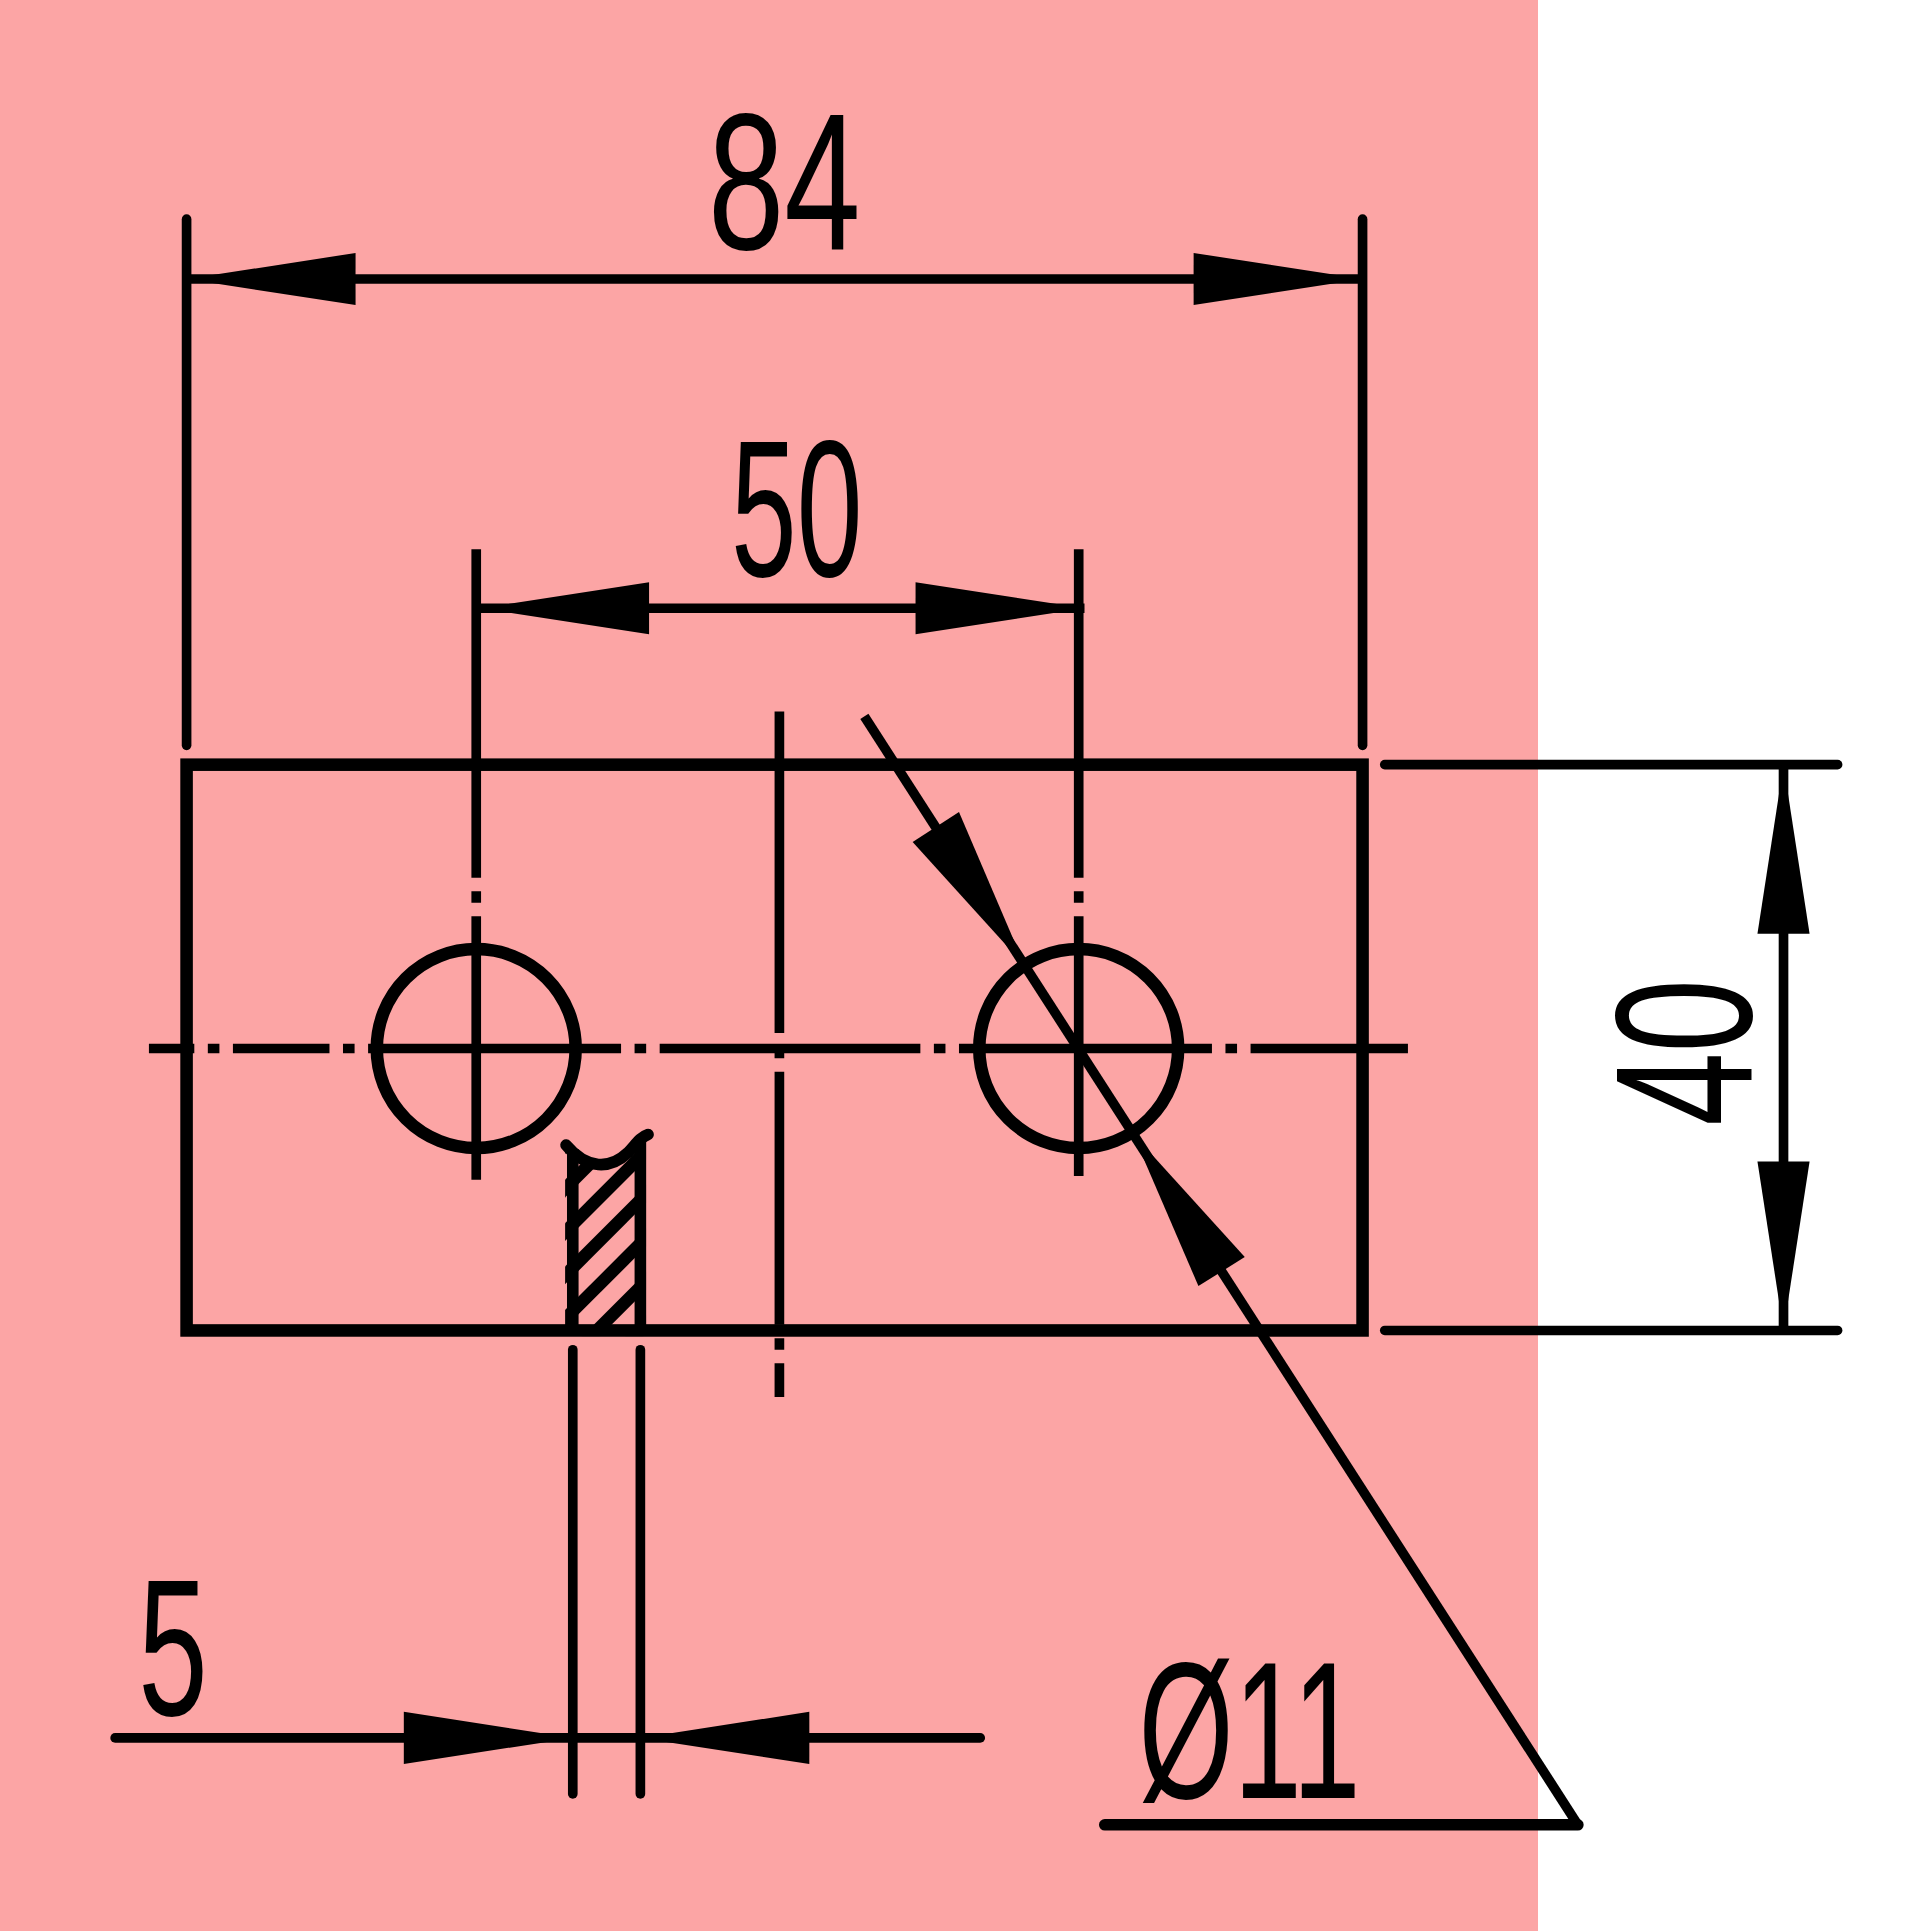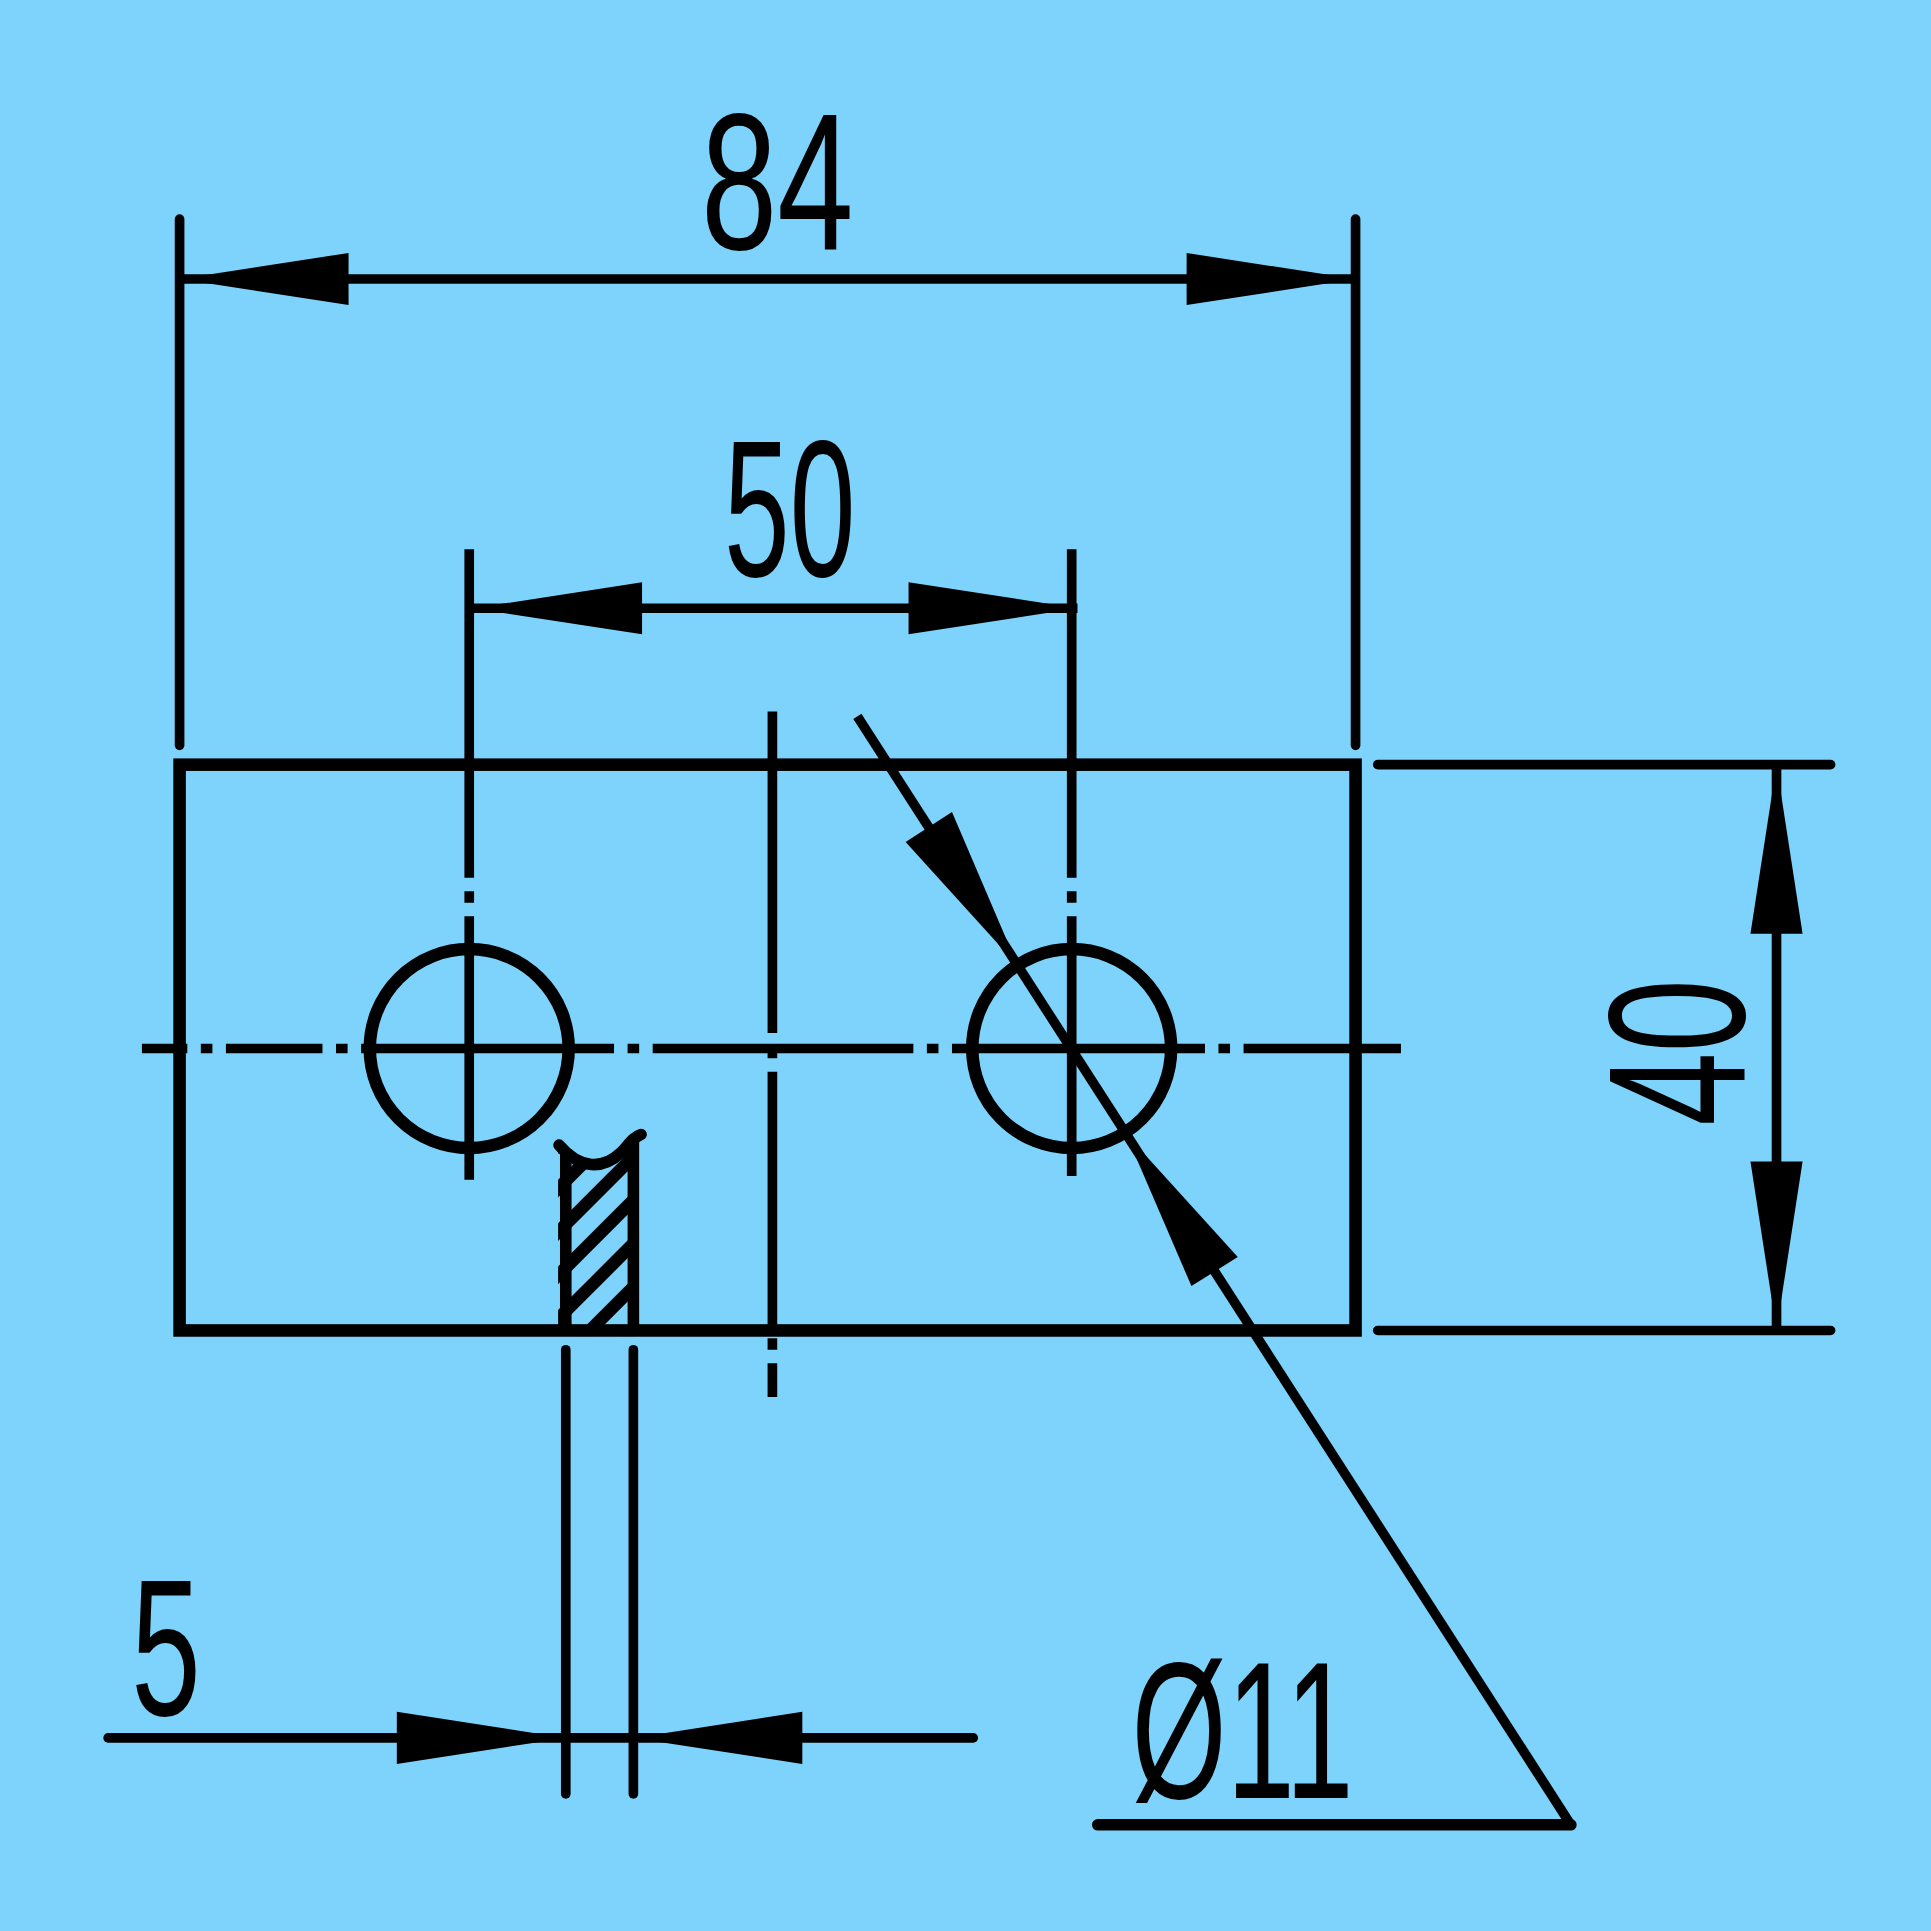--- a/index.html
+++ b/index.html
@@ -1,23 +1,24 @@
 <!DOCTYPE html>
 <html><head>
 <meta charset="utf-8">
 <style>
   html, body {
     margin: 0;
     padding: 0;
     background: #ffffff;
   }
   .sheet {
-    width: 1931px;
+    width: 1531px;
     height: 1931px;
-    background: #7dd3fc;
+    background: #fca5a5;
+    padding-left: 7px;
   }
   svg {
     display: block;
     width: 1931px;
     height: 1931px;
   }
   svg text {
     font-family: "Liberation Sans", "DejaVu Sans", sans-serif;
     font-size: 202px;
     fill: #000000;

